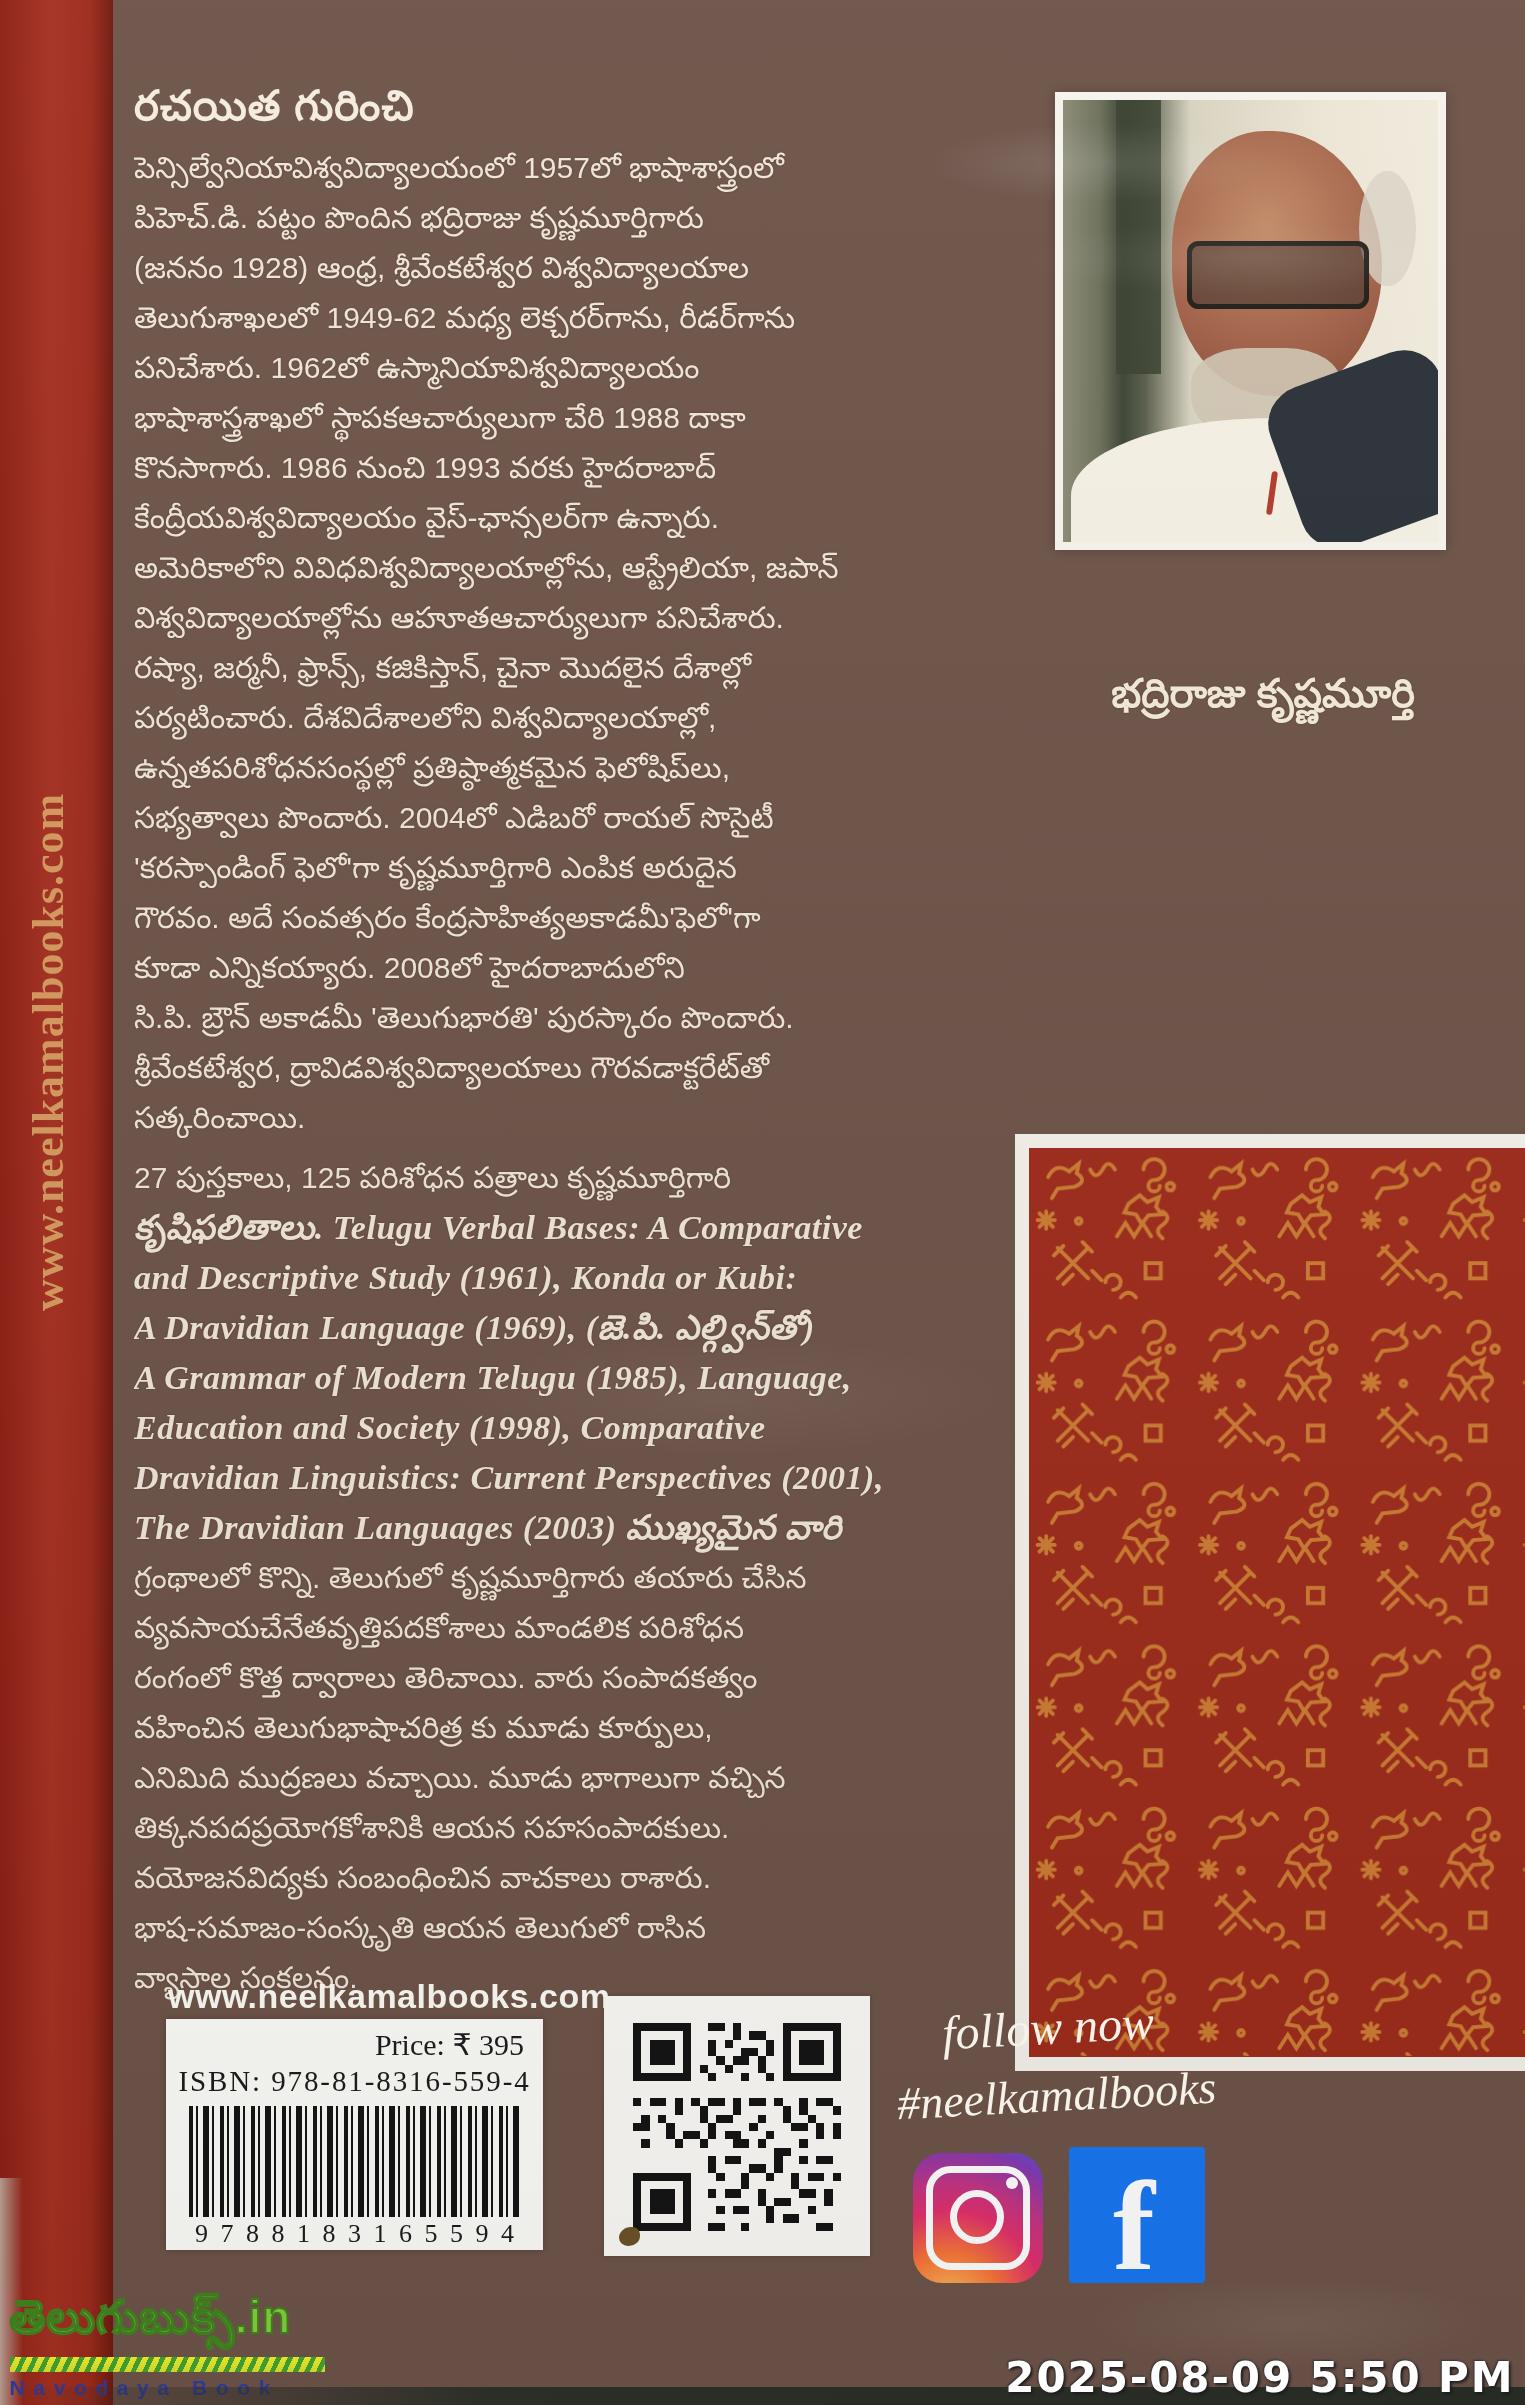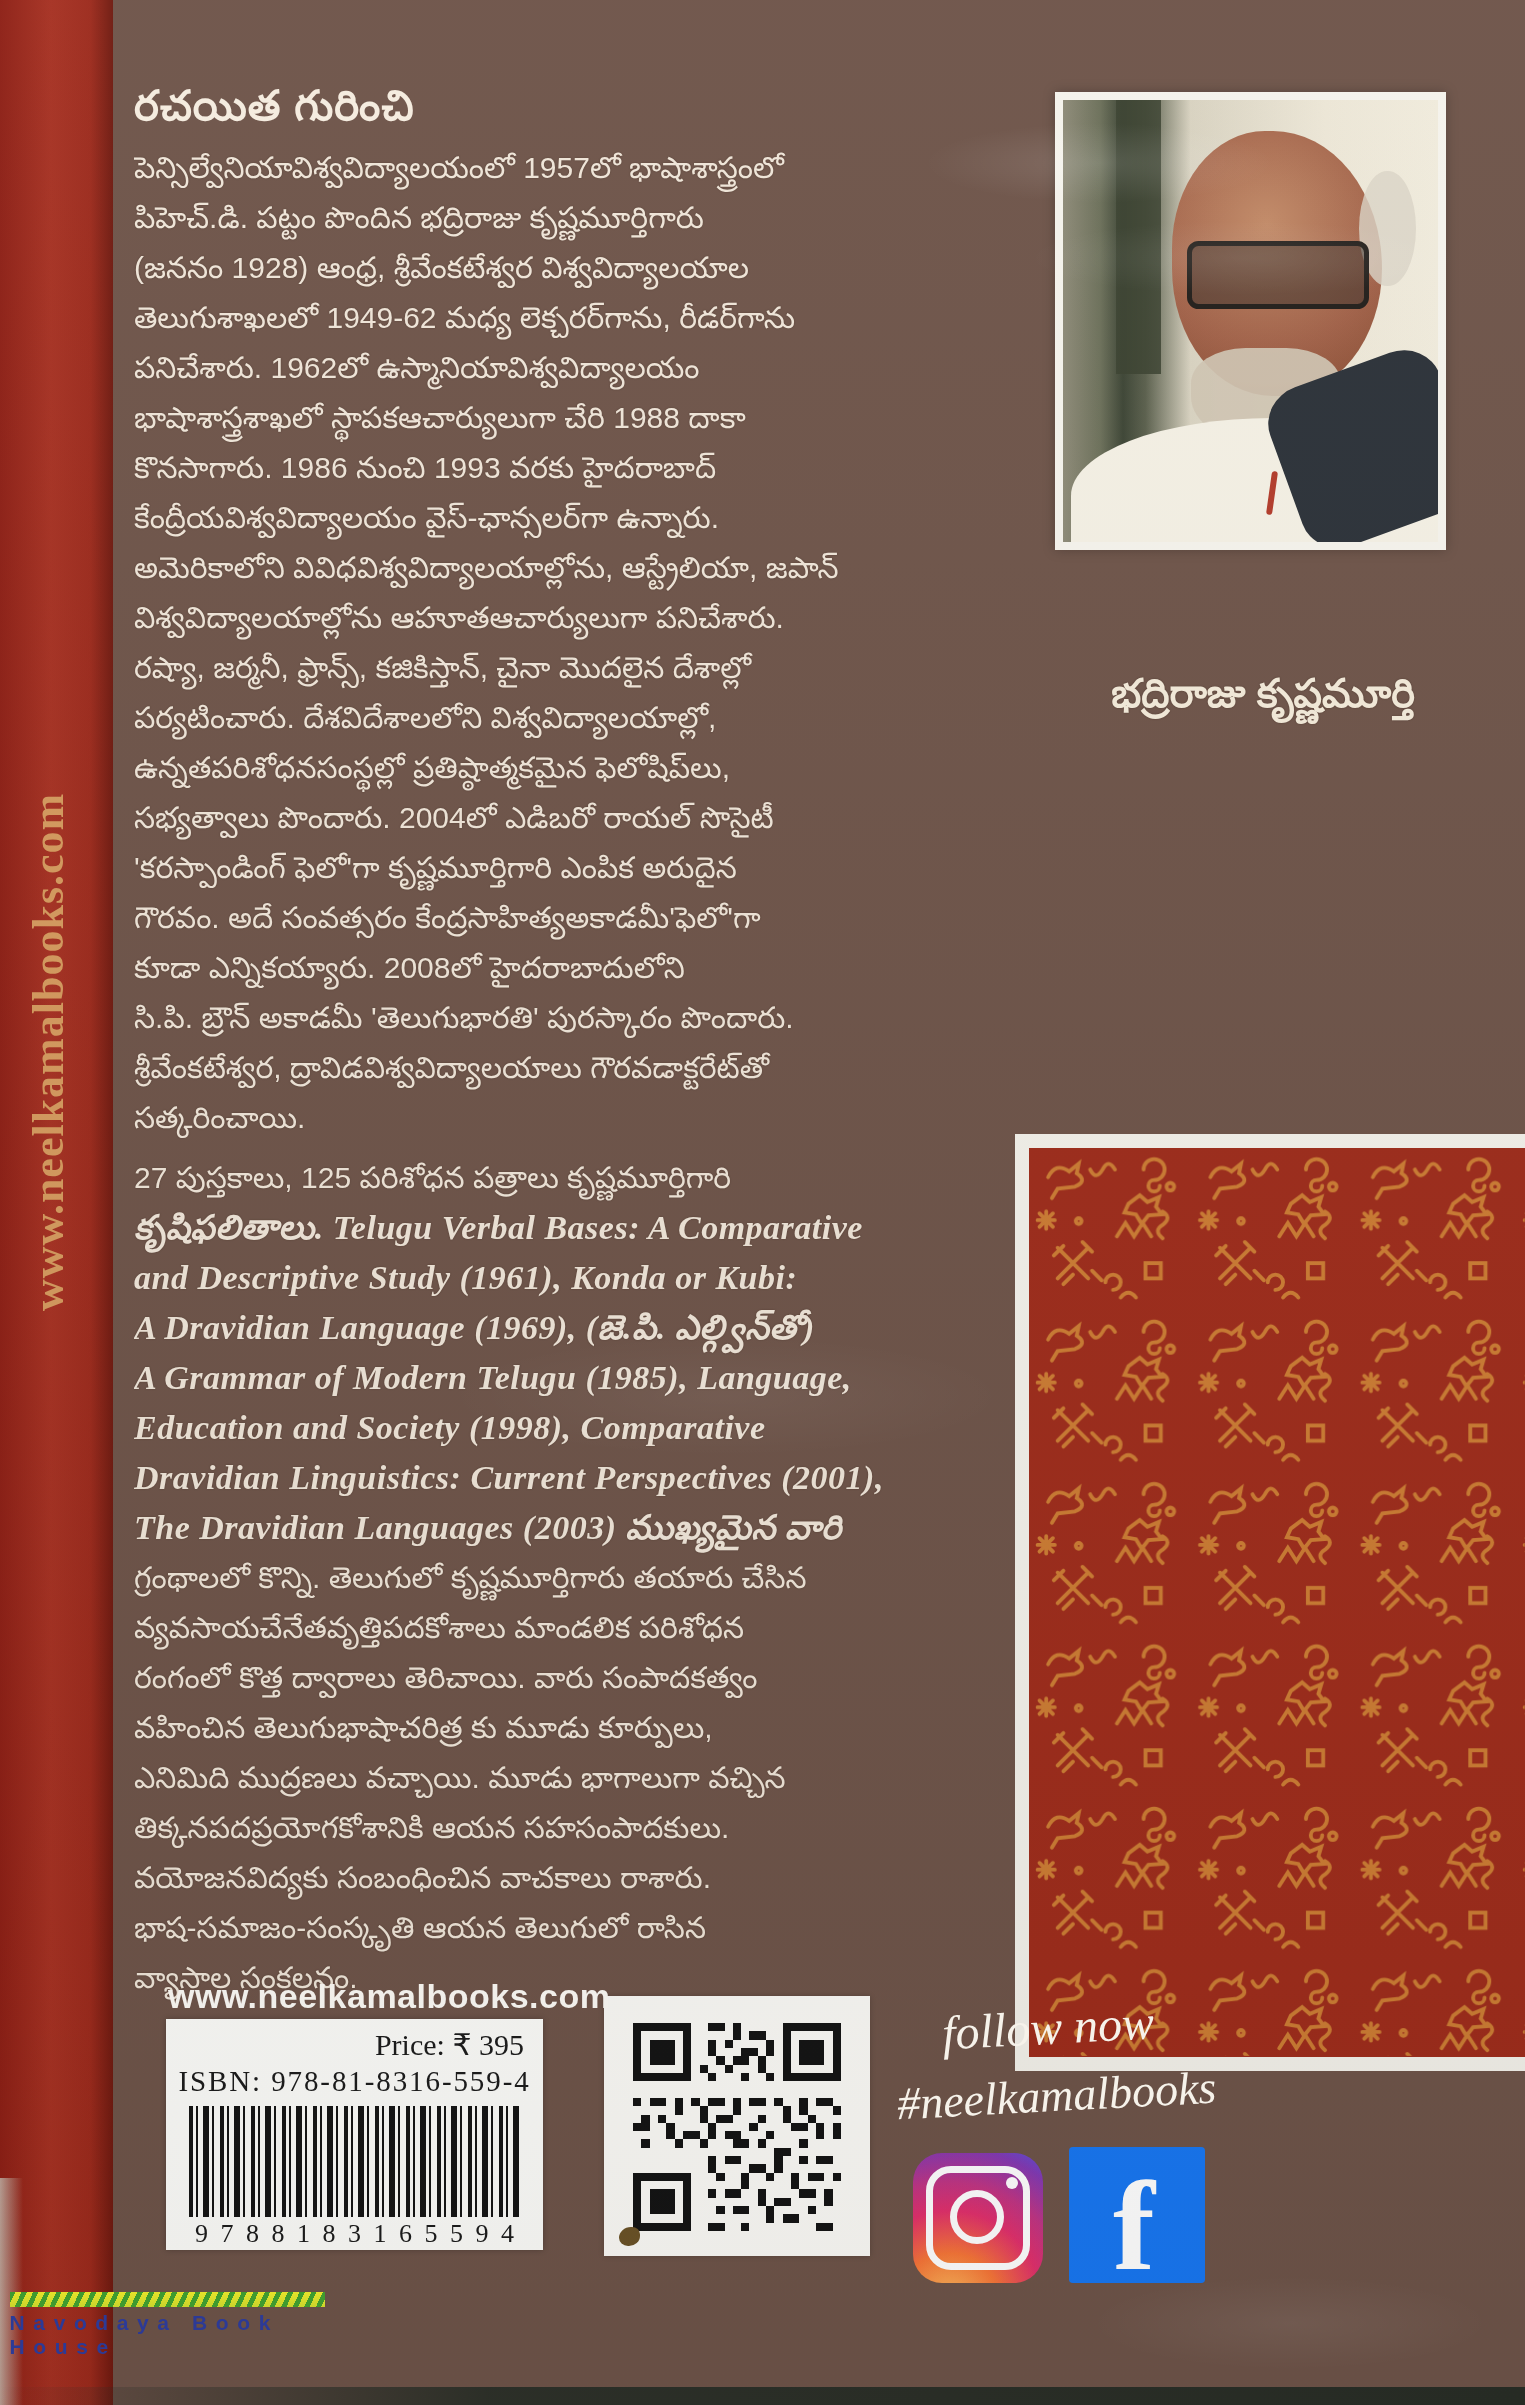--- a/index.html
+++ b/index.html
@@ -258,23 +258,25 @@
         <span class="digit">1</span>
         <span class="digit">6</span>
         <span class="digit">5</span>
         <span class="digit">5</span>
         <span class="digit">9</span>
         <span class="digit">4</span>
       </div>
   </div>
 
   <div class="wm">
+    <div class="wm-title">తెలుగుబుక్స్.in</div>
     <div class="grass"></div>
     <div class="wm-store">Navodaya Book House</div>
 
   </div>
 
   <div class="edge-left"></div>
   <div class="bottom-strip"></div>
+  <div class="timestamp">2025-08-09  5:50 PM</div>
 
   <div class="streaks"></div>
 </div>
 
 
 </body></html>

